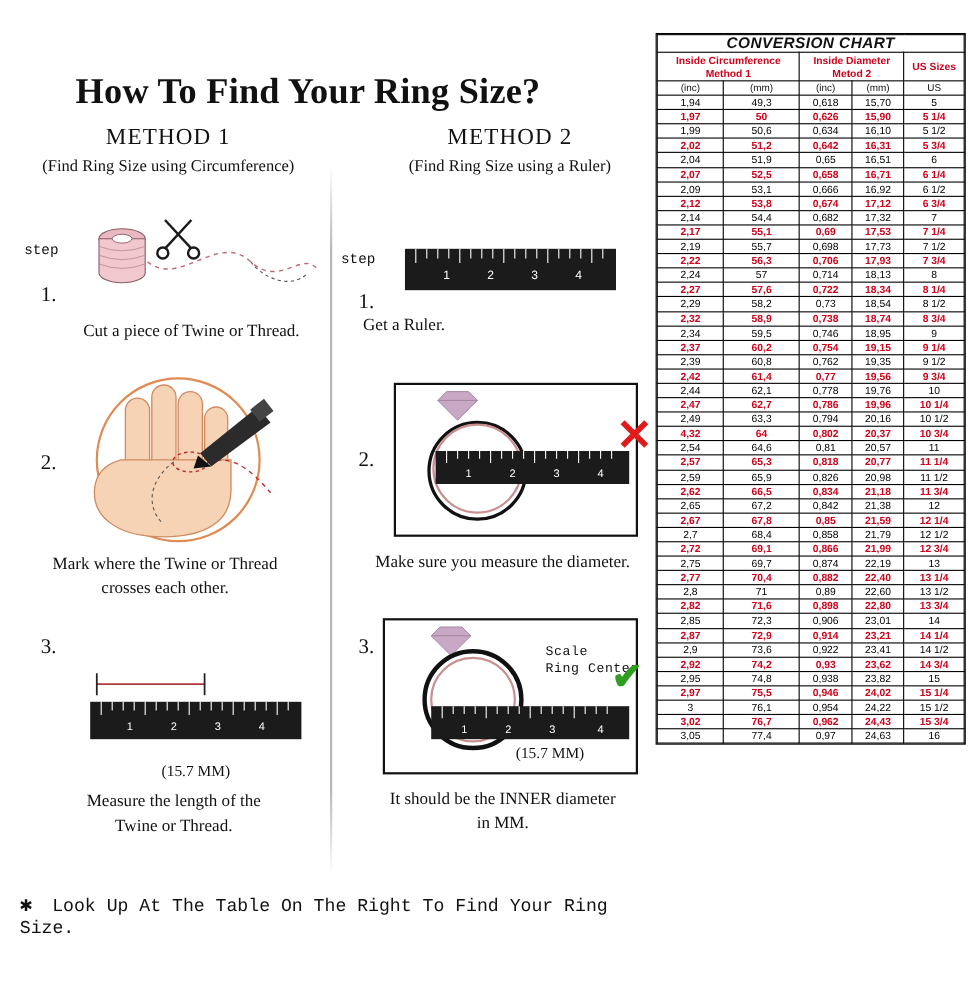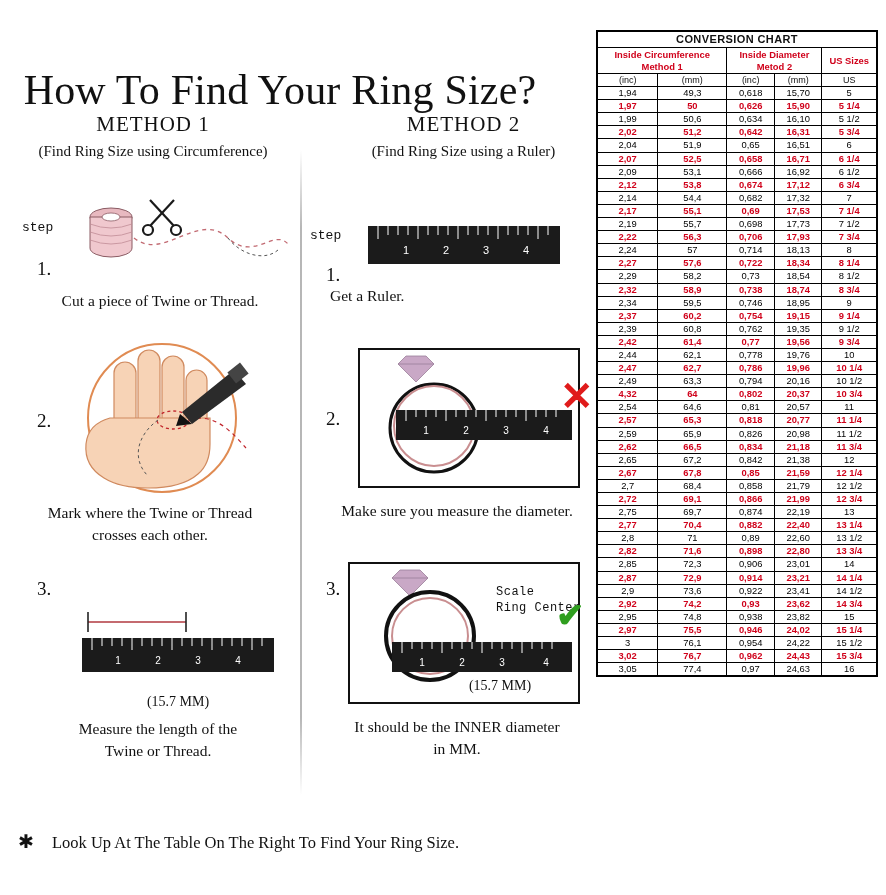--- a/index.html
+++ b/index.html
@@ -24,22 +24,22 @@
     position: absolute;
     left: 0; top: 0;
     width: 596px;
     height: 895px;
   }
   #main-title {
     position: absolute;
     left: 0; top: 36px;
     width: 560px;
     text-align: center;
-    font-size: 42px;
-    font-weight: normal;
+    font-size: 33px;
+    font-weight: bold;
     font-family: "Liberation Serif", serif;
     letter-spacing: 0.2px;
     margin-top: 30px;
   }
 
   .method-col { position: absolute; top: 112px; }
   #method1 { left: 8px; width: 290px; }
   #method2 { left: 321px; width: 285px; }
 
   .method-head {
@@ -87,21 +87,21 @@
     width: 100%;
     font-family: "Liberation Serif", serif;
   }
 
   
   #footnote {
     position: absolute;
     left: 18px; bottom: 42px;
     width: 560px;
     font-size: 16.5px;
-    font-family: Liberation Serif, serif;
+    font-family: Liberation Mono, monospace;
   }
   #footnote .star { font-size: 19px; margin-right: 18px; }
 
   
   #chart {
     position: absolute;
     right: 8px; top: 30px;
     width: 282px;
     border: 1.5px solid #000;
     background: #fff;
@@ -114,25 +114,26 @@
   #chart th, #chart td {
     border: 1px solid #000;
     text-align: center;
     padding: 0;
     font-size: 9.4px;
     line-height: 12.1px;
     height: 12.1px;
     white-space: nowrap;
   }
   #chart .title-row th {
-    font-size: 11px;
+    font-size: 14px;
     font-weight: bold;
     letter-spacing: 0.4px;
     height: 15px;
     line-height: 15px;
+    font-style: italic;
   }
   #chart .head-row th {
     color: #d0021b;
     font-weight: bold;
     font-size: 9.4px;
     line-height: 11.5px;
     padding: 1px 0;
   }
   #chart .unit-row td {
     font-size: 9px;
@@ -207,21 +208,21 @@
           <line x1="72" y1="8" x2="96" y2="34"></line>
           <line x1="96" y1="8" x2="72" y2="34"></line>
           <circle cx="70" cy="38" r="5"></circle>
           <circle cx="98" cy="38" r="5"></circle>
         </g>
 
         <path d="M56 46 C 86 70, 120 18, 150 46 C 176 70, 196 36, 210 52" fill="none" stroke="#c26a72" stroke-width="1.3" stroke-dasharray="4 4"></path>
         <path d="M150 46 C 162 62, 186 70, 200 58" fill="none" stroke="#555" stroke-width="1" stroke-dasharray="3 3"></path>
       </svg>
     </div>
-    <div class="caption" style="left:26px; top:290px; width:268px;">Cut a piece of  Twine or Thread.</div>
+    <div class="caption" style="left:40px; top:290px; width:268px;">Cut a piece of  Twine or Thread.</div>
 
     <div class="fig" style="left:62px; top:340px; width:230px; height:160px;">
       <svg width="230" height="160" viewBox="0 0 230 160">
         <circle cx="100" cy="78" r="74" fill="none" stroke="#e08b52" stroke-width="2"></circle>
 
         <g fill="#f7d3b6" stroke="#d08a5f" stroke-width="1.2">
           <rect x="52" y="22" width="22" height="86" rx="11"></rect>
           <rect x="76" y="10" width="22" height="98" rx="11"></rect>
           <rect x="100" y="16" width="22" height="92" rx="11"></rect>
           <rect x="124" y="30" width="21" height="78" rx="10.5"></rect>

